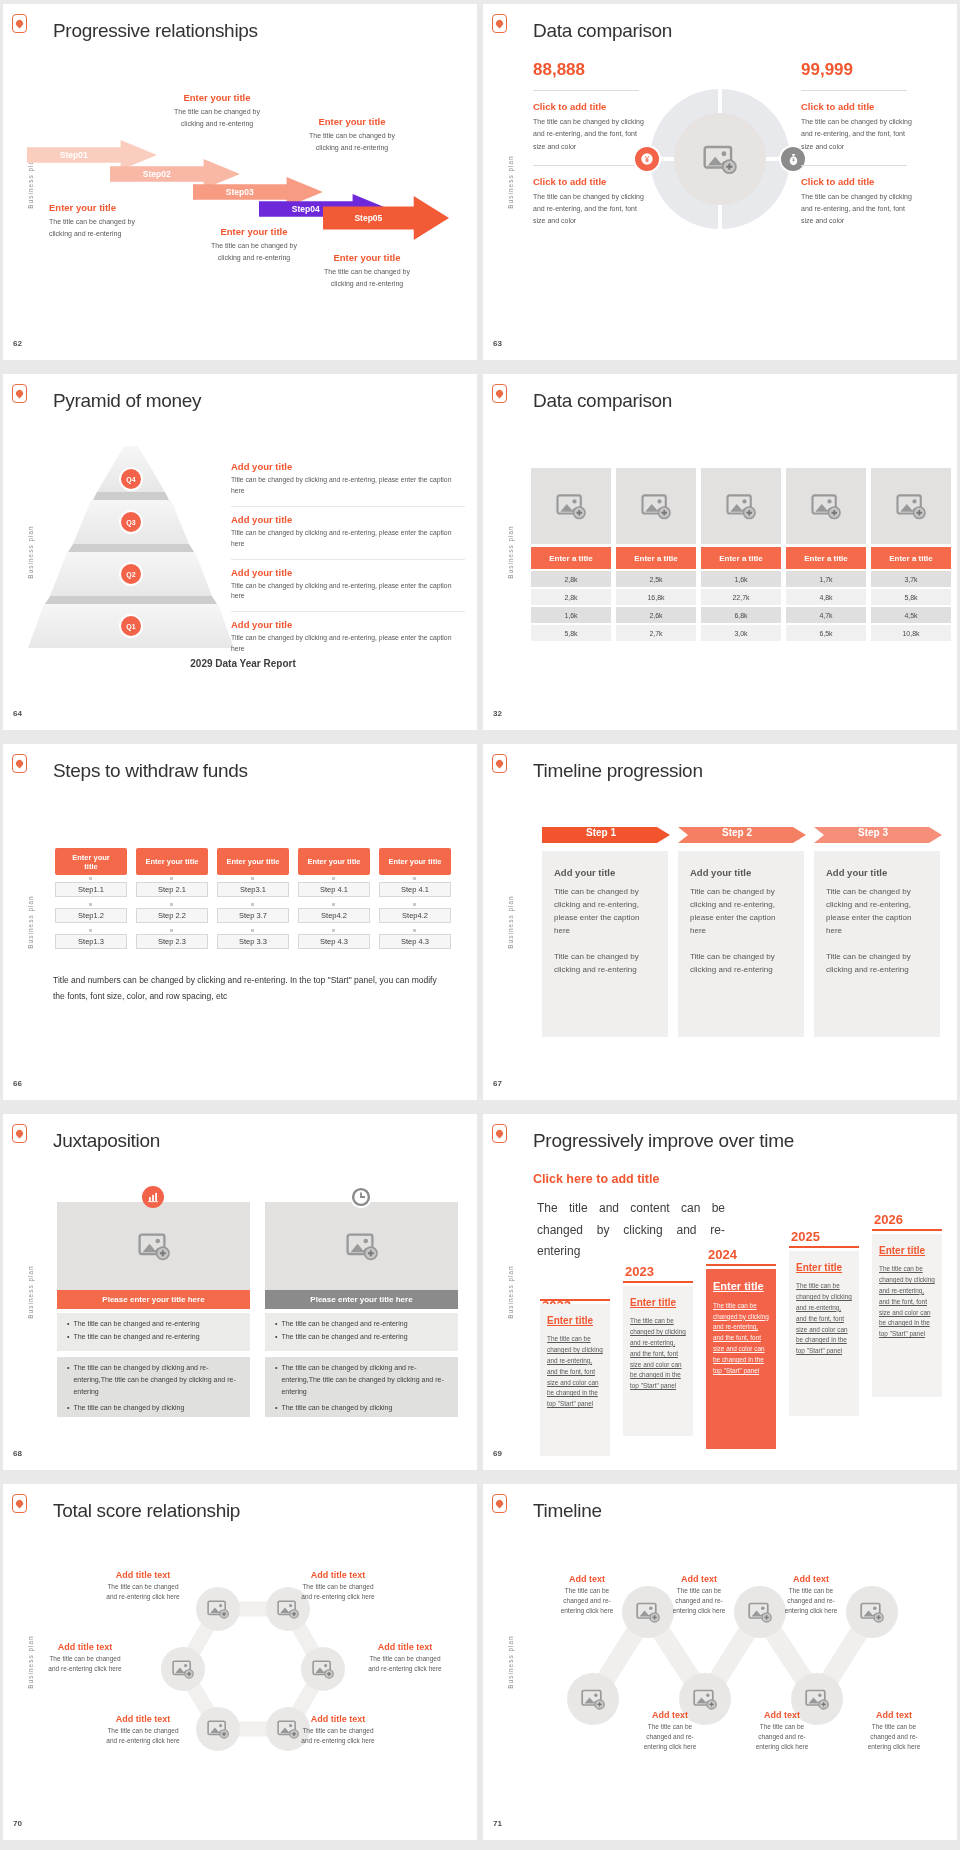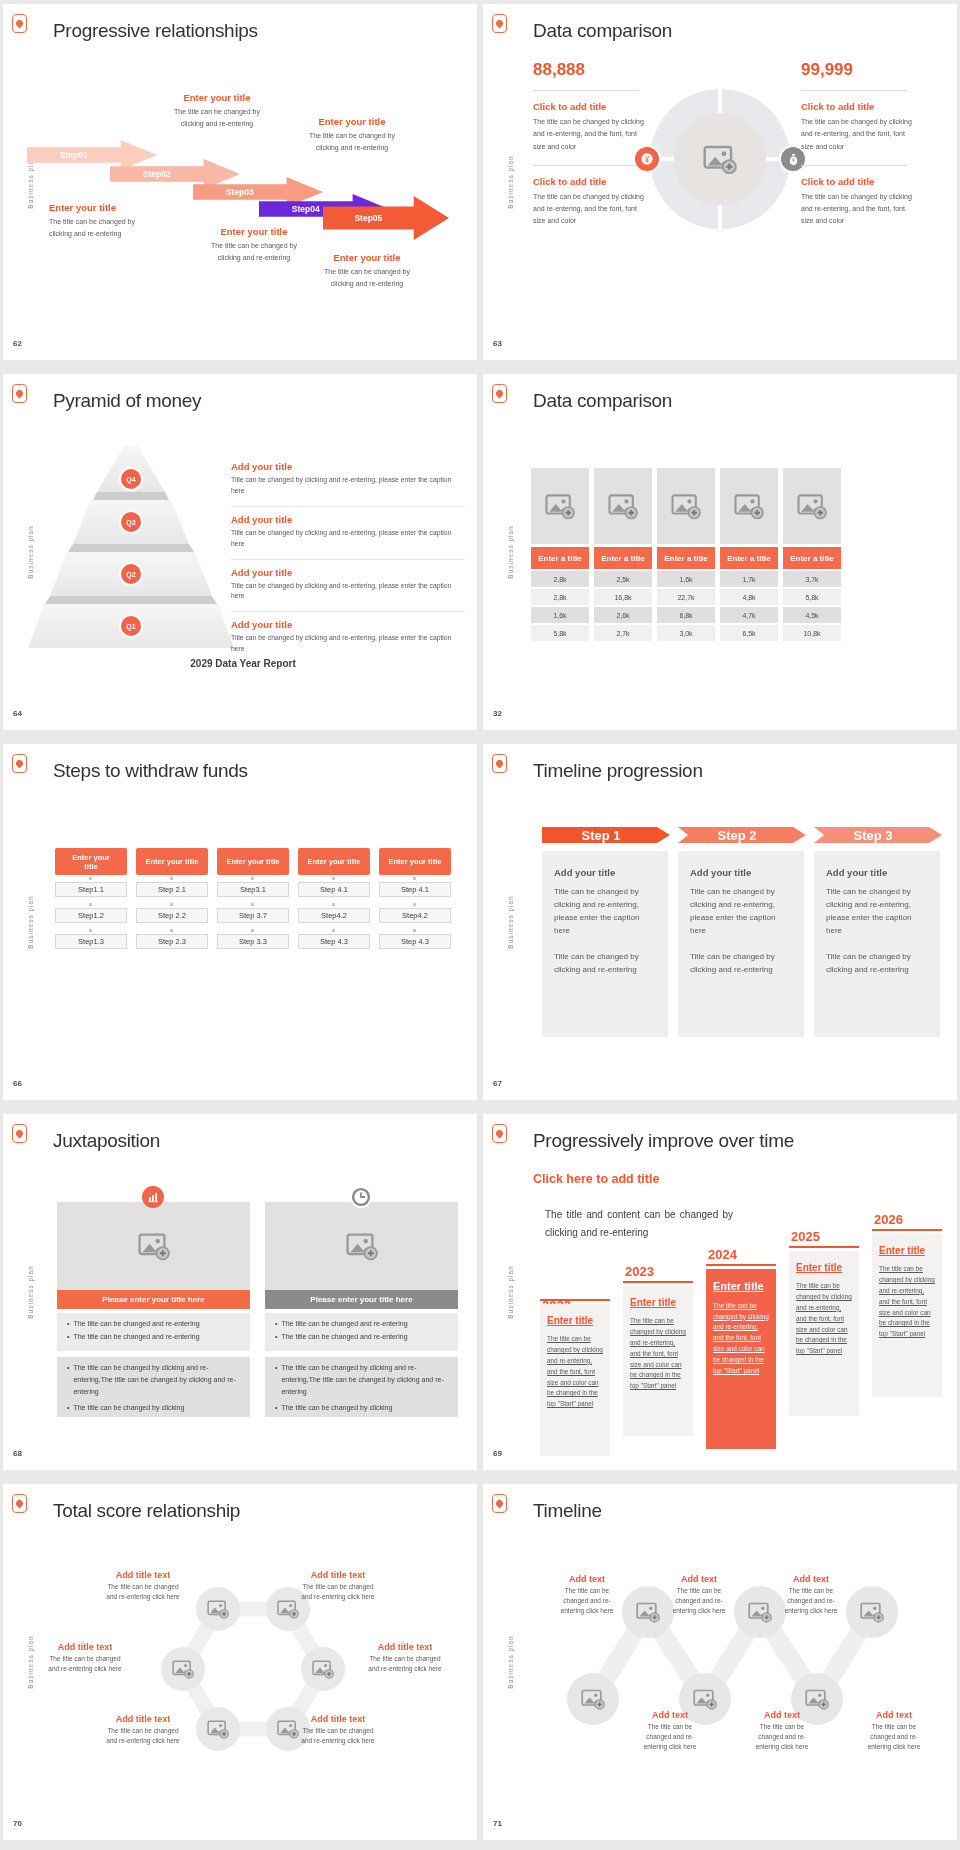--- a/index.html
+++ b/index.html
@@ -27,31 +27,31 @@
   .ib63{font-size:7px;color:#595959;line-height:1.75;margin:0 0 12px;}
   .badge{position:absolute;width:24px;height:24px;border-radius:50%;border:2px solid #fff;display:flex;align-items:center;justify-content:center;}
   
   .pyr{position:absolute;background:linear-gradient(180deg,#F6F6F6,#E7E7E7);}
   .pyrs{position:absolute;background:#CDCDCD;}
   .qb{position:absolute;width:24px;height:24px;border-radius:50%;background:#F2634A;border:2px solid #fff;color:#fff;font-size:7px;font-weight:700;display:flex;align-items:center;justify-content:center;box-sizing:border-box;}
   .itm64{padding:7px 0 9px;}
   .itm64 + .itm64{border-top:1px solid #E8E8E8;}
   
   .t65{position:absolute;left:48px;top:94px;display:flex;gap:5px;}
-  .c65{width:58px;display:flex;flex-direction:column;}
+  .c65{width:80px;display:flex;flex-direction:column;}
   .c65 .ph{height:76px;margin-bottom:3px;}
   .h65{height:22px;margin-bottom:2px;background:#F46A4A;color:#fff;font-size:8px;font-weight:700;display:flex;align-items:center;justify-content:center;}
   .d65{height:16px;margin-bottom:2px;font-size:7px;color:#4a4a4a;display:flex;align-items:center;justify-content:center;}
   .dk{background:#E0DFDF;} .lt{background:#F1F0F0;}
   
   .h66{position:absolute;width:72px;height:27px;background:#F4694A;border-radius:2px;color:#fff;font-size:7.5px;font-weight:700;display:flex;align-items:center;justify-content:center;text-align:center;line-height:1.2;box-sizing:border-box;padding:0 6px;}
   .b66{position:absolute;width:72px;height:15px;background:#F6F6F6;border:1px solid #D8D8D8;box-sizing:border-box;font-size:7.5px;color:#404040;display:flex;align-items:center;justify-content:center;}
   .dot66{position:absolute;width:3px;height:3px;background:#C9C9C9;}
   
-  .chev{position:absolute;height:16px;color:#fff;font-size:13px;font-weight:700;display:flex;align-items:center;justify-content:center;}
+  .chev{position:absolute;height:16px;color:#fff;font-size:10px;font-weight:700;display:flex;align-items:flex-start;justify-content:center;}
   .chev span{padding-right:10px;}
   .chev.first{clip-path:polygon(0 0,calc(100% - 13px) 0,100% 50%,calc(100% - 13px) 100%,0 100%);}
   .chev.notch{clip-path:polygon(0 0,calc(100% - 13px) 0,100% 50%,calc(100% - 13px) 100%,0 100%,10px 50%);}
   .pan67{position:absolute;width:126px;height:186px;background:#F0EFEE;box-sizing:border-box;padding:14px 12px;}
   .pan67 .bt{font-size:9.5px;margin-bottom:6px;}
   .pan67 p{font-size:8px;color:#595959;line-height:1.6;margin:0 0 14px;}
   
   .icr{position:absolute;width:22px;height:22px;border-radius:50%;display:flex;align-items:center;justify-content:center;z-index:2;}
   .bar68{position:absolute;width:193px;height:19px;color:#fff;font-size:8px;font-weight:700;display:flex;align-items:center;justify-content:center;}
   .bx68{position:absolute;width:193px;box-sizing:border-box;padding:5px 10px;}
@@ -365,20 +365,21 @@
     <div class="b66" style="left:295px;top:190px">Step 4.3</div>
 
     <div class="h66" style="left:376px;top:104px">Enter your title</div>
     <div class="dot66" style="left:410px;top:133px"></div>
     <div class="b66" style="left:376px;top:138px">Step 4.1</div>
     <div class="dot66" style="left:410px;top:159px"></div>
     <div class="b66" style="left:376px;top:164px">Step4.2</div>
     <div class="dot66" style="left:410px;top:185px"></div>
     <div class="b66" style="left:376px;top:190px">Step 4.3</div>
 
+    <p style="position:absolute;left:50px;top:228px;width:396px;font-size:8.5px;color:#333;line-height:1.9;margin:0">Title and numbers can be changed by clicking and re-entering. In the top "Start" panel, you can modify the fonts, font size, color, and row spacing, etc</p>
   </section>
 
   <section class="slide" style="left:483px;top:744px">
     <div class="logo">
         <span class="logo-mark"></span>
       </div>
     <div class="vtext">Business plan</div>
     <div class="pnum">67</div>
     <h1 class="stitle">Timeline progression</h1>
 
@@ -484,21 +485,21 @@
 
   <section class="slide" style="left:483px;top:1114px">
     <div class="logo">
         <span class="logo-mark"></span>
       </div>
     <div class="vtext">Business plan</div>
     <div class="pnum">69</div>
     <h1 class="stitle">Progressively improve over time</h1>
 
     <p style="position:absolute;left:50px;top:58px;margin:0;font-size:12.5px;font-weight:700;color:#F2562F">Click here to add title</p>
-    <p style="position:absolute;left:50px;top:80px;margin:12px;width:188px;font-size:10px;color:#3d3d3d;line-height:1.8;text-align:justify">The title and content can be changed by clicking and re-entering</p>
+    <p style="position:absolute;left:50px;top:80px;margin:4px;width:188px;font-size:12px;color:#3d3d3d;line-height:1.8;text-align:justify">The title and content can be changed by clicking and re-entering</p>
 
     <div class="yr" style="left:59px;top:184px">2022</div>
     <div class="yl" style="left:57px;top:185px"></div>
     <div class="pan69" style="left:57px;top:190px;height:152px">
       <p class="et">Enter title</p>
       <p>The title can be changed by clicking and re-entering, and the font, font size and color can be changed in the top "Start" panel</p>
     </div>
 
     <div class="yr" style="left:142px;top:150px">2023</div>
     <div class="yl" style="left:140px;top:167px"></div>

